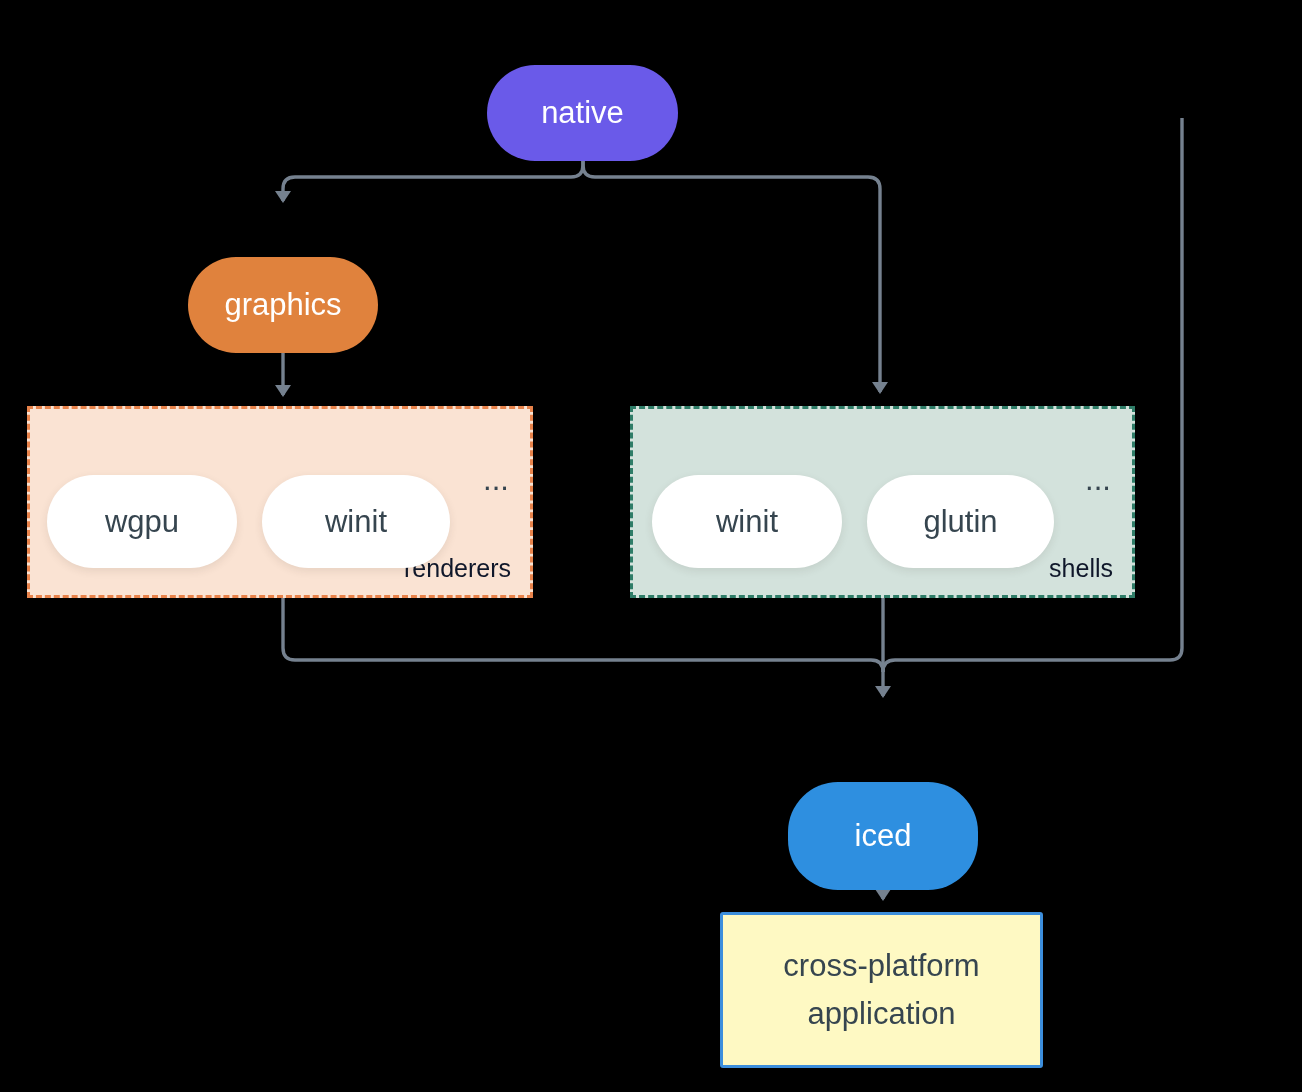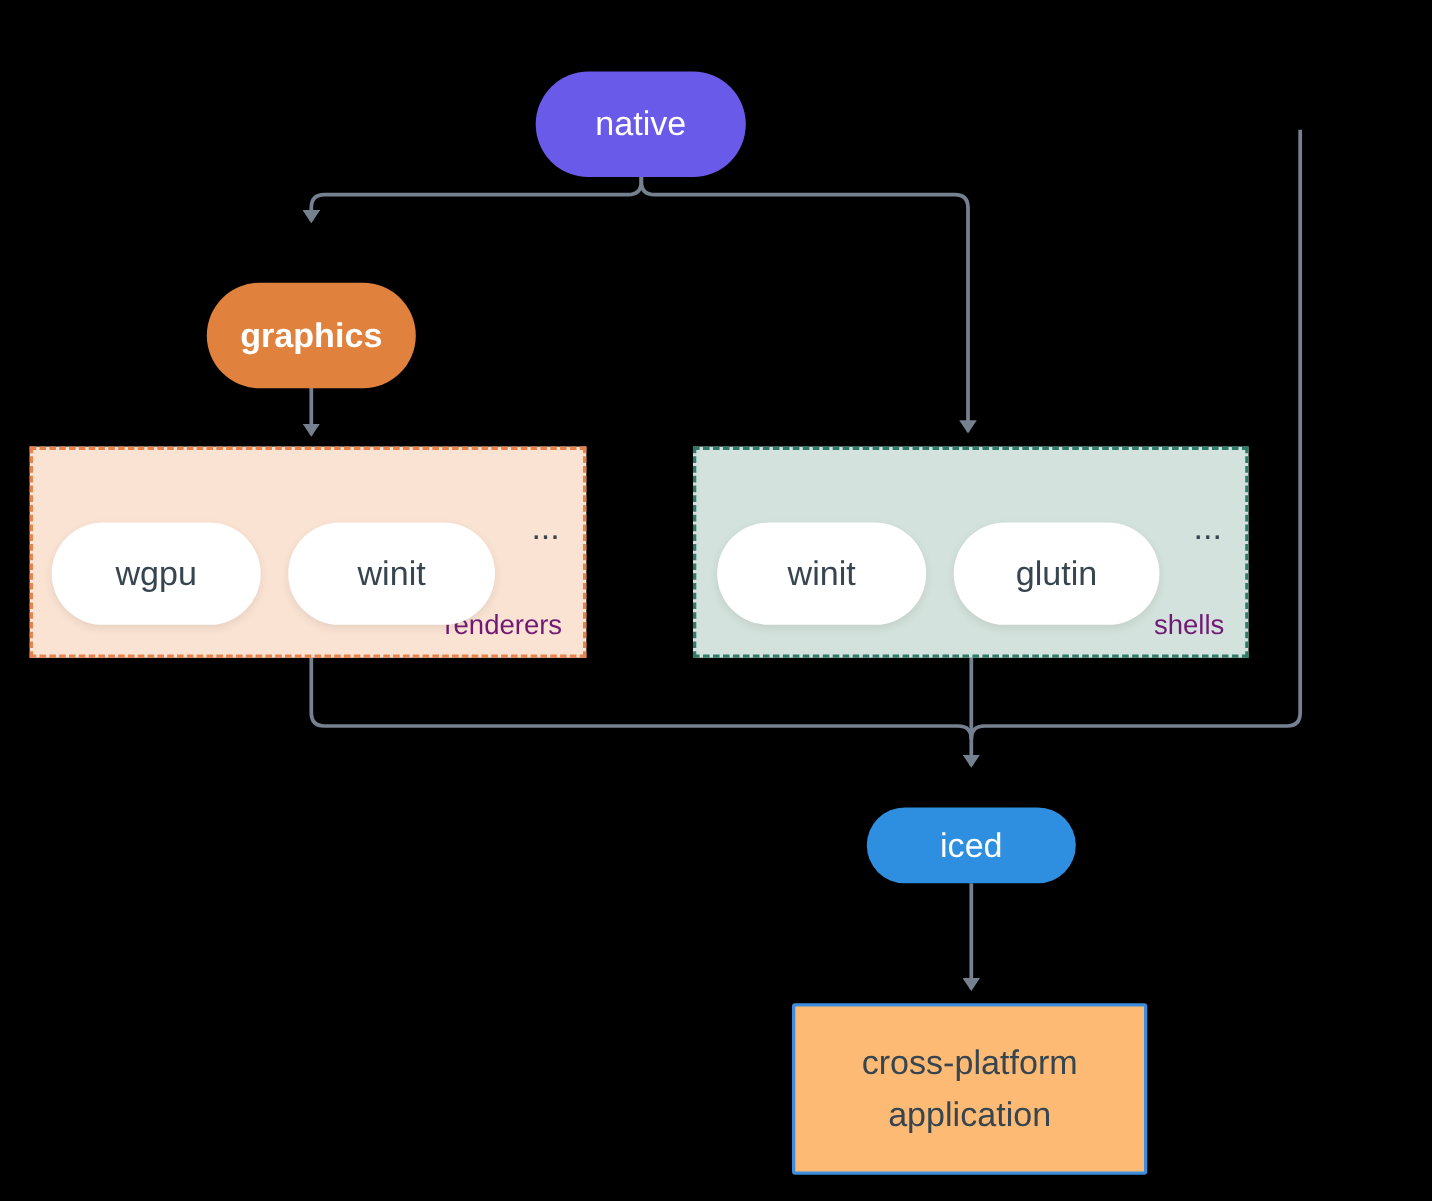--- a/index.html
+++ b/index.html
@@ -29,22 +29,22 @@
     align-items: center;
     justify-content: center;
     border-radius: 50px;
     font-size: 31px;
     z-index: 2;
     color: #ffffff;
     margin-top: 42px;
   }
   .pill-native   { left: 487px;  top: 23px;  width: 191px; height: 96px; background: #6A5AE9; }
   .pill-web      { left: 1087px; top: 24px;  width: 191px; height: 95px; background: #6A5AE9; }
-  .pill-graphics { left: 188px;  top: 215px; width: 190px; height: 96px; background: #E0823D; font-weight: bold; }
-  .pill-iced     { left: 788px;  top: 692px; width: 190px; height: 69px; background: #2E8FE0; }
+  .pill-graphics { left: 188px;  top: 215px; width: 190px; height: 96px; background: #E0823D; }
+  .pill-iced     { left: 788px;  top: 740px; width: 190px; height: 108px; background: #2E8FE0; }
   .group {
     position: absolute;
     top: 406px;
     height: 192px;
     box-sizing: border-box;
     z-index: 1;
   }
   .group-renderers {
     left: 27px;
     width: 506px;
@@ -78,30 +78,30 @@
     color: #36454F;
     z-index: 2;
   }
   .ellipsis-renderers { left: 438px; width: 56px; }
   .ellipsis-shells    { left: 437px; width: 56px; }
   .group-label {
     position: absolute;
     right: 19px;
     bottom: 12px;
     font-size: 25px;
-    color: #701a75;
+    color: #0f172a;
   }
   .app-box {
     position: absolute;
     left: 720px;
     top: 912px;
     width: 323px;
     height: 156px;
     box-sizing: border-box;
-    background: #fdba74;
+    background: #fef9c3;
     border: 3px solid #3C8EDC;
     border-radius: 3px;
     display: flex;
     align-items: center;
     justify-content: center;
     text-align: center;
     font-size: 31px;
     line-height: 48px;
     color: #36454F;
     z-index: 2;

